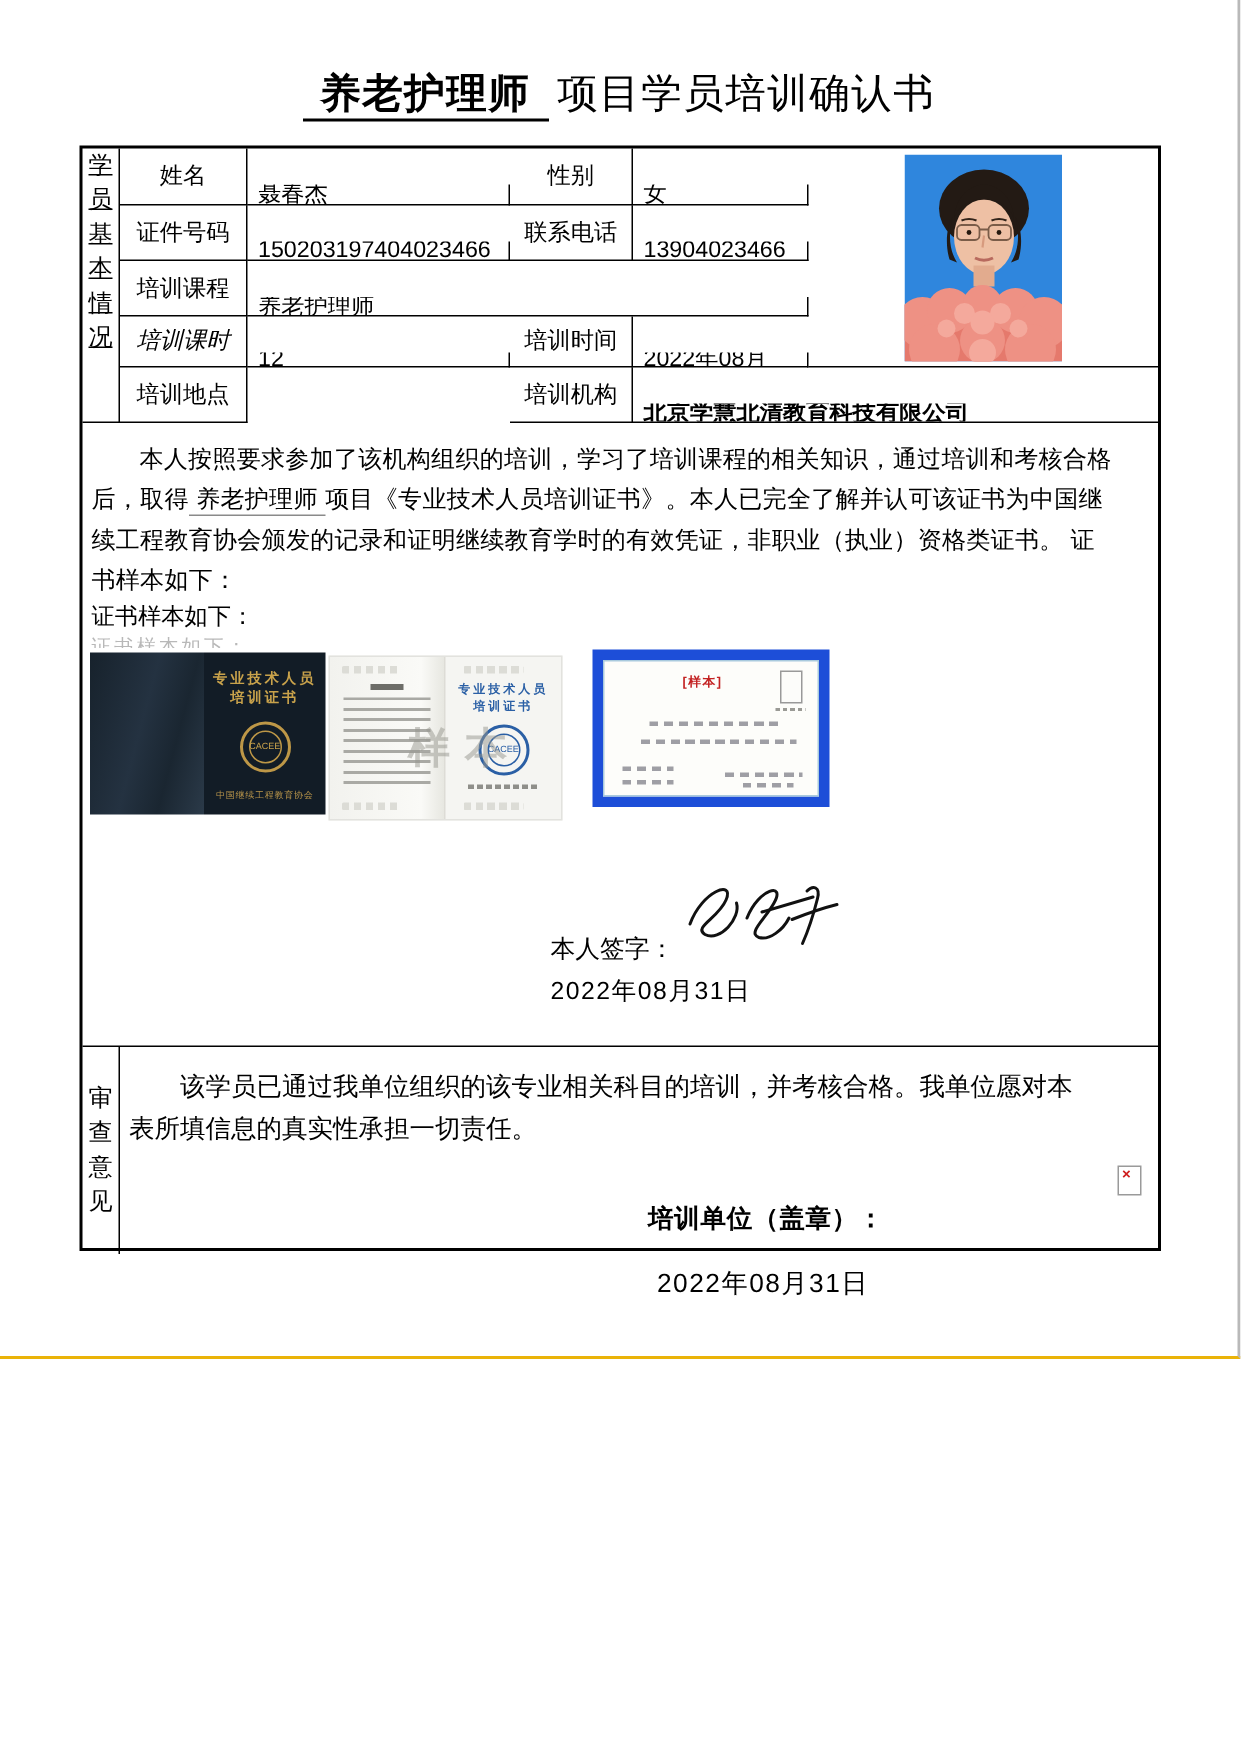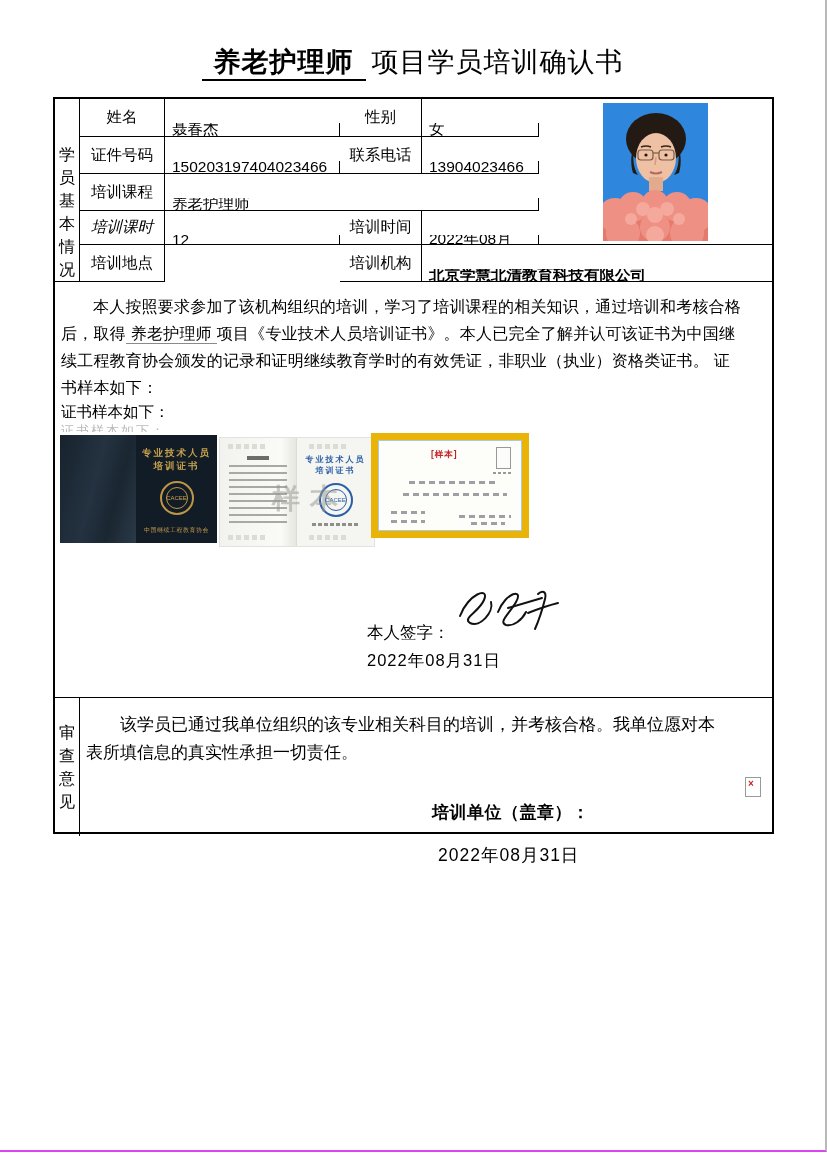--- a/index.html
+++ b/index.html
@@ -1,19 +1,19 @@
 <!DOCTYPE html>
 <html><head>
 <meta charset="utf-8">
 <style>
   * { margin:0; padding:0; box-sizing:border-box; }
   html,body { background:#ffffff; }
   body { font-family:"Liberation Sans","DejaVu Sans",sans-serif; color:#000; }
-  .page { position:relative; width:827px; height:1152px; background:#fff; overflow:hidden;
-          border-right:2px solid #b9b9b9; border-bottom:2px solid #d946ef; }
+  .page { position:relative; width:827px; height:906px; background:#fff; overflow:hidden;
+          border-right:2px solid #b9b9b9; border-bottom:2px solid #eab308; }
 
   
   .doc-title { position:absolute; top:44px; left:0; width:100%; text-align:center;
                font-size:27px; letter-spacing:1px; }
   .doc-title .course { font-weight:bold; border-bottom:2px solid #000; padding:0 12px 2px 12px; }
   .doc-title .rest { font-weight:normal; margin-left:6px; }
 
   
   .form-table { position:absolute; left:53px; top:97px; width:721px; height:737px;
                 border:2px solid #000; background:#fff; }
@@ -23,21 +23,21 @@
           grid-template-columns:25px 85px 175px 82px 117px 1fr;
           grid-template-rows:38px 37px 37px 34px 1fr; }
   .cell { border-right:1.5px solid #000; border-bottom:1.5px solid #000;
           display:flex; align-items:center; font-size:15.5px; overflow:hidden; }
   .cell.lab { justify-content:center; text-align:center; }
   .cell.val { padding-left:7px;margin-top:24px; }
   .cell.nbr { border-right:none;font-weight:bold; }
   .cell.nbb { border-bottom:none; }
 
   .vhead { grid-column:1; grid-row:1/6; border-right:1.5px solid #000; border-bottom:1.5px solid #000;
-           display:flex; align-items:flex-end; justify-content:center; }
+           display:flex; align-items:flex-start; justify-content:center;text-decoration:underline; }
   .vtext { width:18px; word-break:break-all; line-height:23px; font-size:16px; text-align:center; }
 
   .photo-cell { grid-column:6; grid-row:1/5; border-bottom:1.5px solid #000;
                 display:flex; align-items:center; justify-content:center; }
 
   
   .sec-row { display:flex; }
   .sec2 { height:416px; border-bottom:1.5px solid #000; }
   .sec3 { height:138px; }
   .sec-label { width:25px; border-right:1.5px solid #000; display:flex; align-items:center; justify-content:center; }
@@ -86,22 +86,22 @@
                 letter-spacing:2px; line-height:11px; text-align:center; }
   .open-seal { margin-top:7px; width:34px; height:34px; border-radius:50%; border:2px solid #2a5fa5;
                display:flex; align-items:center; justify-content:center; }
   .open-seal-inner { width:22px; height:22px; border-radius:50%; border:1px solid #2a5fa5;
                      display:flex; align-items:center; justify-content:center; color:#2a5fa5; font-size:6px; }
   .open-orgline { margin-top:6px; width:48px; height:3px;
                   background:repeating-linear-gradient(90deg,#8f8f8a 0 4px,transparent 4px 6px); }
   .watermark { position:absolute; left:52px; top:42px; font-size:28px; letter-spacing:10px;
                color:rgba(150,150,142,.5); font-weight:bold; z-index:2; white-space:nowrap; }
 
-  .cert-sample { position:absolute; left:316px; top:0; width:158px; height:105px;
-                 background:#eab308; padding:7px;text-decoration:underline; }
+  .cert-sample { position:absolute; left:340px; top:0; width:158px; height:105px;
+                 background:#1d4ed8; padding:7px;text-decoration:underline; }
   .sample-inner { width:100%; height:100%; background:#fdfdfa; border:1px solid #a9cadd; position:relative; }
   .sample-tag { position:absolute; left:52px; top:8px; color:#c32222; font-weight:bold;
                 font-size:8.5px; letter-spacing:1px; }
   .sample-photo { position:absolute; right:10px; top:6px; width:15px; height:22px;
                   border:1px solid #999; background:#fcfcfa; }
   .sample-photo-line { position:absolute; right:8px; top:31px; width:20px; height:2px;
                        background:repeating-linear-gradient(90deg,#9a9a95 0 3px,transparent 3px 5px); }
   .hand-line { position:absolute; height:3px;
                background:repeating-linear-gradient(90deg,#87878f 0 6px,transparent 6px 10px); opacity:.8; }
 

